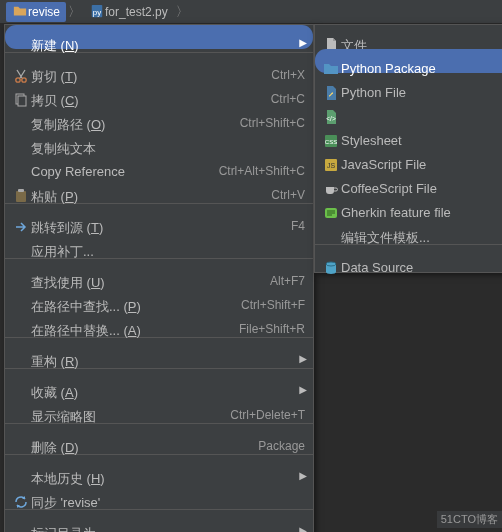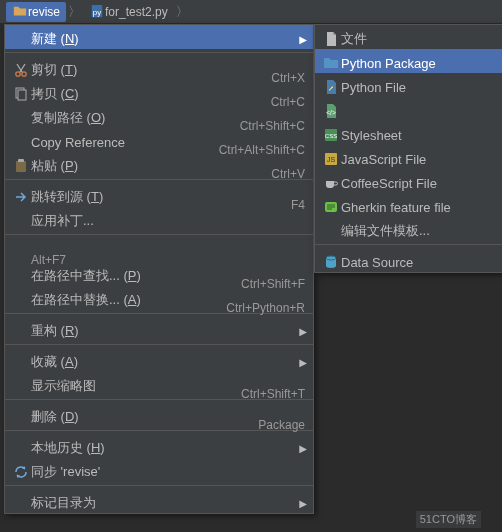--- a/index.html
+++ b/index.html
@@ -49,59 +49,59 @@
     top: 24px;
     width: 310px;
   }
   .sub-menu {
     left: 314px;
     top: 24px;
     width: 217px;
   }
   .menu-item {
     display: flex;
-    align-items: center;
+    align-items: flex-start;
     height: 24px;
-    padding: 4px 8px 0 6px;
+    padding: 12px 8px 0 6px;
     color: #bbbbbb;
     position: relative;
+    border-radius: 11px;
   }
   .menu-item.highlight {
     background: #4b6eaf;
     color: #fff;
   }
   .menu-item .micon {
     width: 20px;
     display: inline-flex;
     align-items: center;
     justify-content: center;
   }
   .menu-item .label {
     flex: 1;
     white-space: nowrap;
   }
   .menu-item .shortcut {
     color: #999;
     font-size: 12px;
-    margin-top: 15px;
   }
   .menu-item .arrow {
     position: absolute;
     right: 6px;
     font-size: 10px;
   }
   .sep {
     height: 1px;
     background: #555;
     margin: 3px 0;
   }
   .mnemonic { text-decoration: underline; }
   .watermark {
     position: absolute;
-    right: 21px;
+    right: 0;
     bottom: 4px;
     font-size: 11px;
     color: #999;
     background: rgba(60,63,65,0.8);
     padding: 1px 4px;
   }
 </style>
 </head>
 <body>
 
@@ -155,20 +155,24 @@
       <span class="label">拷贝 (<span class="mnemonic">C</span>)</span>
       <span class="shortcut">Ctrl+C</span>
     </div>
     <div class="menu-item">
       <span class="micon"></span>
       <span class="label">复制路径 (<span class="mnemonic">O</span>)</span>
       <span class="shortcut">Ctrl+Shift+C</span>
     </div>
     <div class="menu-item">
       <span class="micon"></span>
+      <span class="label">复制纯文本</span>
+    </div>
+    <div class="menu-item">
+      <span class="micon"></span>
       <span class="label">Copy Reference</span>
       <span class="shortcut">Ctrl+Alt+Shift+C</span>
     </div>
     <div class="menu-item">
       <span class="micon">
         <svg width="16" height="16" viewBox="0 0 16 16">
           <rect x="3" y="3" width="10" height="11" rx="1" fill="#7a6a48"></rect>
           <rect x="5" y="1" width="6" height="3" rx="1" fill="#aaa"></rect>
         </svg>
       </span>
@@ -185,48 +189,49 @@
       <span class="label">跳转到源 (<span class="mnemonic">T</span>)</span>
       <span class="shortcut">F4</span>
     </div>
     <div class="menu-item">
       <span class="micon"></span>
       <span class="label">应用补丁...</span>
     </div>
     <div class="sep"></div>
     <div class="menu-item">
       <span class="micon"></span>
+      <span class="label">查找使用 (<span class="mnemonic">U</span>)</span>
       <span class="shortcut">Alt+F7</span>
     </div>
     <div class="menu-item">
       <span class="micon"></span>
       <span class="label">在路径中查找... (<span class="mnemonic">P</span>)</span>
       <span class="shortcut">Ctrl+Shift+F</span>
     </div>
     <div class="menu-item">
       <span class="micon"></span>
       <span class="label">在路径中替换... (<span class="mnemonic">A</span>)</span>
-      <span class="shortcut">Ctrl+Python+R</span>
+      <span class="shortcut">File+Shift+R</span>
     </div>
     <div class="sep"></div>
     <div class="menu-item">
       <span class="micon"></span>
       <span class="label">重构 (<span class="mnemonic">R</span>)</span>
       <span class="arrow">▶</span>
     </div>
     <div class="sep"></div>
     <div class="menu-item">
       <span class="micon"></span>
       <span class="label">收藏 (<span class="mnemonic">A</span>)</span>
       <span class="arrow">▶</span>
     </div>
     <div class="menu-item">
       <span class="micon"></span>
       <span class="label">显示缩略图</span>
-      <span class="shortcut">Ctrl+Shift+T</span>
+      <span class="shortcut">Ctrl+Delete+T</span>
     </div>
     <div class="sep"></div>
     <div class="menu-item">
       <span class="micon"></span>
       <span class="label">删除 (<span class="mnemonic">D</span>)</span>
       <span class="shortcut">Package</span>
     </div>
     <div class="sep"></div>
     <div class="menu-item">
       <span class="micon"></span>

